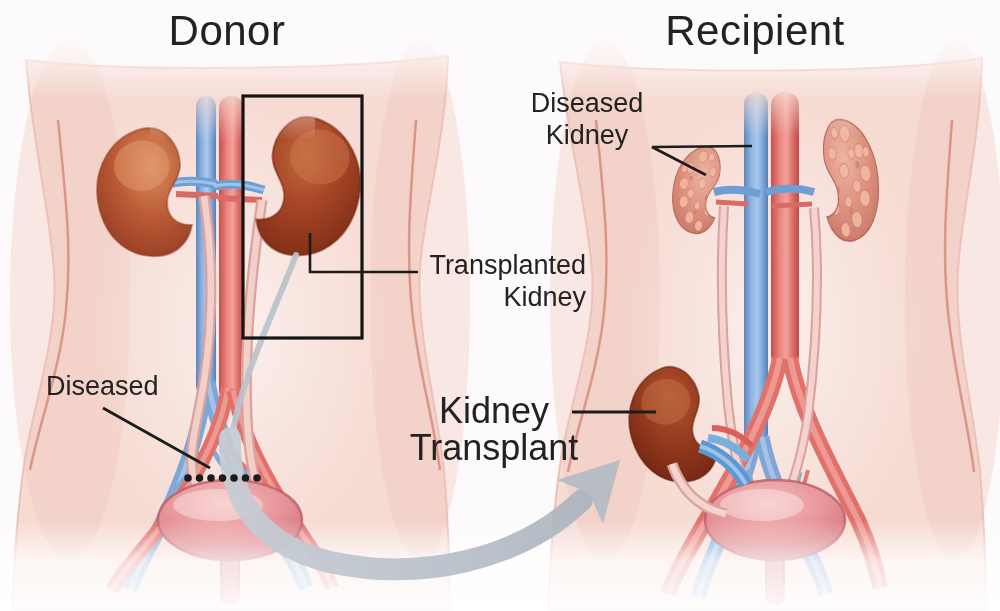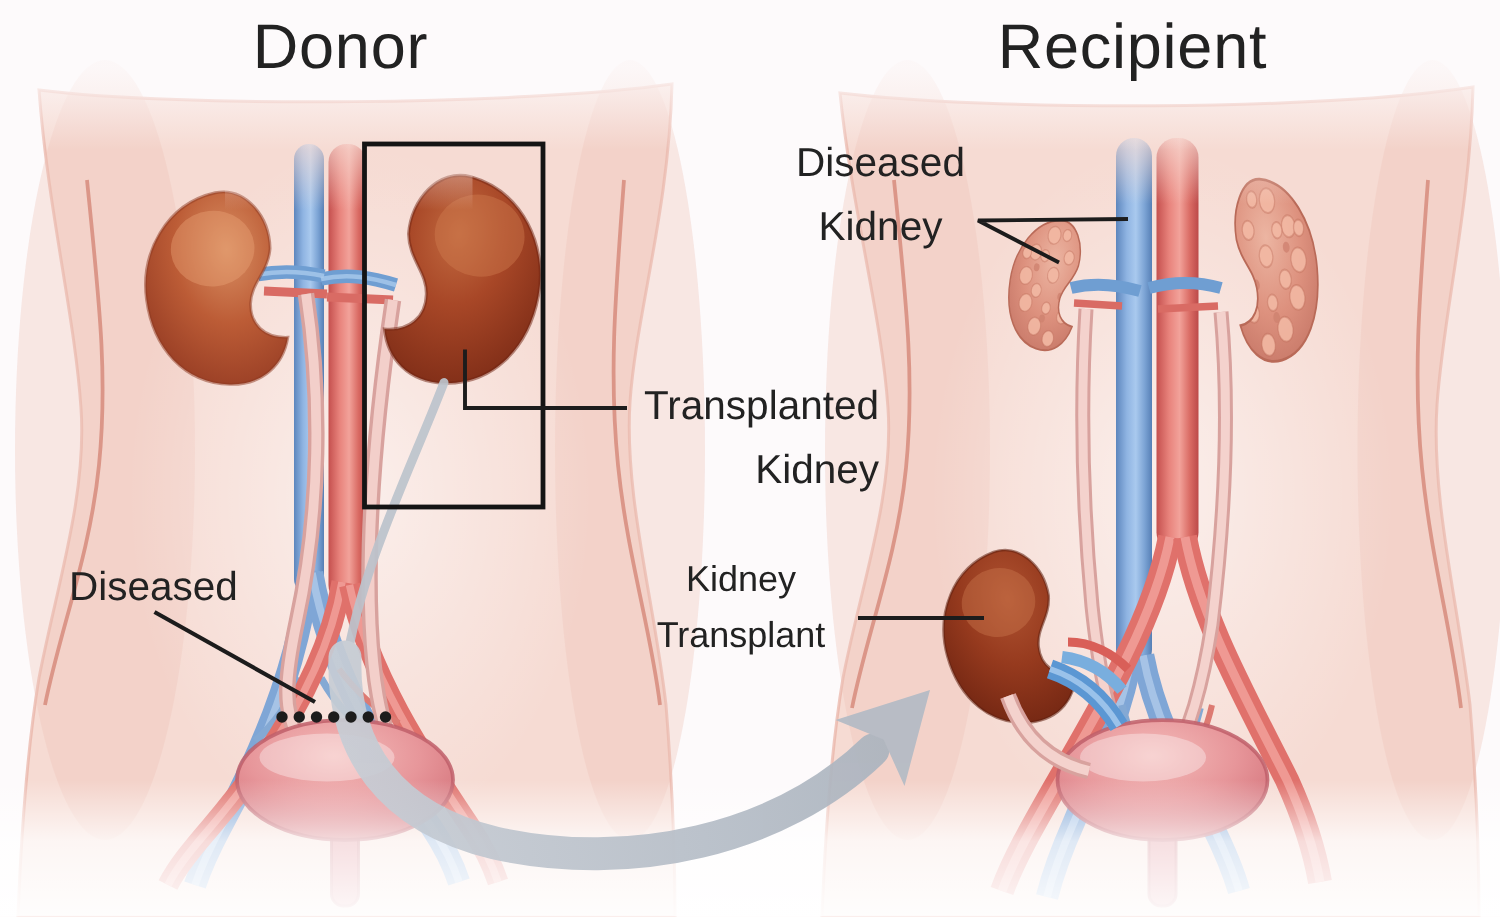--- a/index.html
+++ b/index.html
@@ -10,26 +10,26 @@
     color:var(--text,#222);
   }
   .canvas svg{position:absolute;left:0;top:0;}
   .title{
     position:absolute;font-size:42px;font-weight:500;letter-spacing:.5px;
     text-align:center;color:var(--text,#1f1f1f);line-height:1.1;
   }
   .title.donor{left:112px;top:8px;width:230px;}
   .title.recipient{left:640px;top:8px;width:230px;text-align:center;}
   .note{
-    position:absolute;font-size:27px;font-weight:400;line-height:43px;
+    position:absolute;font-size:27px;font-weight:400;line-height:32px;
     text-align:center;color:var(--text,#242424);
   }
   .note.diseased{left:506px;top:87px;width:162px;}
   .note.transplanted{left:418px;top:249px;width:168px;text-align:right;}
-  .note.kidney-transplant{left:405px;top:368px;width:178px;font-size:24px;line-height:37px;}
+  .note.kidney-transplant{left:405px;top:392px;width:178px;font-size:36px;line-height:37px;}
   .note.incision{left:46px;top:370px;width:110px;text-align:left;}
   .ann{stroke:var(--annotation-line,#1c1c1c);}
   .annfill{fill:var(--annotation-line,#1c1c1c);}
   .boxline{stroke:var(--transplant-box,#111);}
   .arrowgray{fill:var(--arrow-gray,#b3bbc5);}
 </style>
 </head>
 <body>
 
 <div class="canvas">

